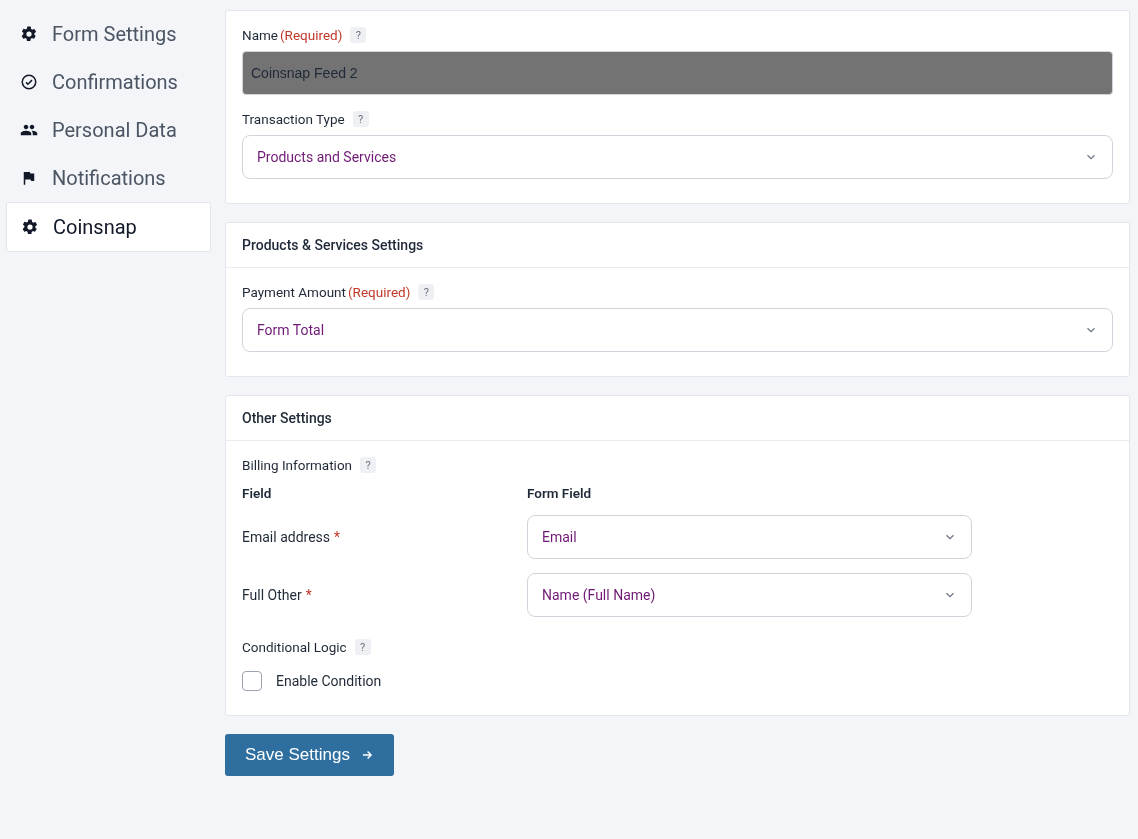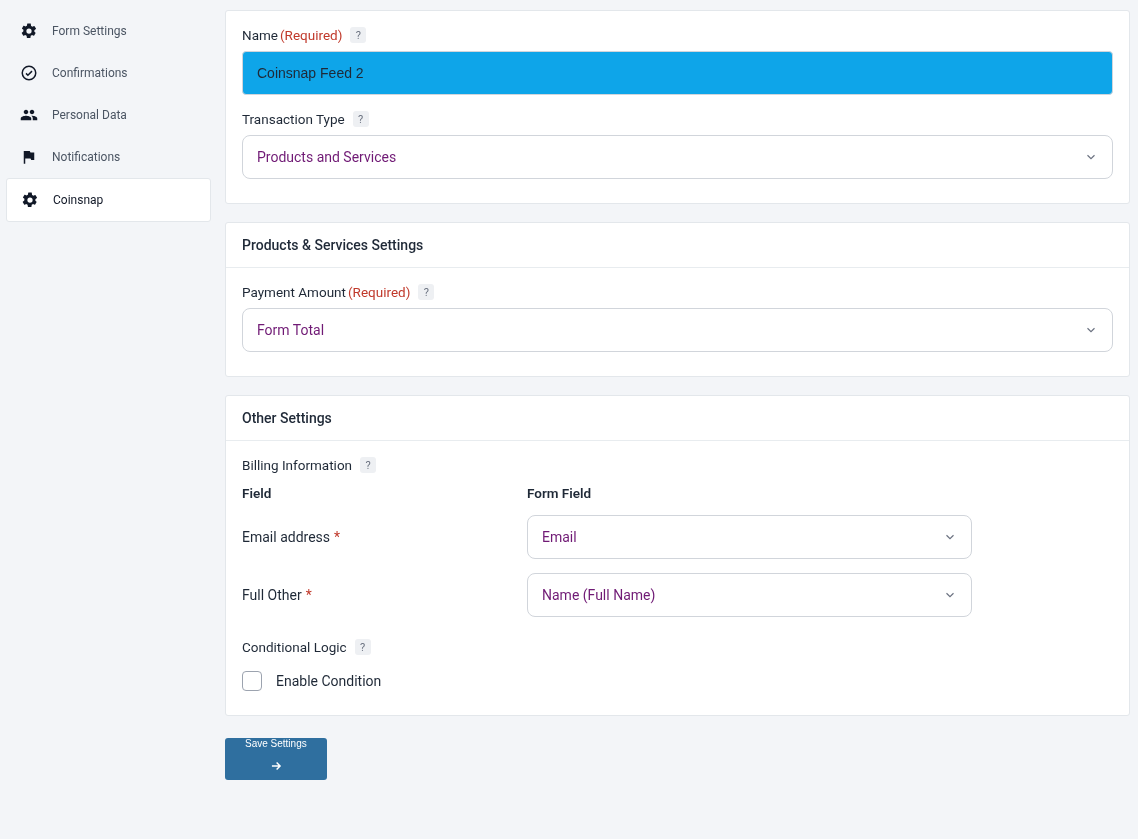--- a/index.html
+++ b/index.html
@@ -35,21 +35,21 @@
   }
   .sidebar-item .icon {
     width: 18px;
     height: 18px;
     display: flex;
     align-items: center;
     justify-content: center;
     color: #111827;
   }
   .sidebar-item svg { width: 18px; height: 18px; }
-  .sidebar-label { font-size: 12px; }
+  .sidebar-label { font-size: 20px; }
   .main { flex: 1; max-width: 905px; }
   .panel {
     background: #fff;
     border: 1px solid #e3e7eb;
     border-radius: 3px;
     margin-bottom: 18px;
   }
   .panel-header {
     padding: 14px 16px;
     border-bottom: 1px solid #e8ecef;
@@ -79,24 +79,24 @@
     align-items: center;
     justify-content: center;
     margin-left: 8px;
     cursor: pointer;
   }
   .text-input {
     width: 100%;
     height: 44px;
     border: 1px solid #d1d5db;
     border-radius: 4px;
-    padding: 0 14px;
+    padding: 0 8px;
     font-size: 14px;
     color: #1f2937;
-    background: #0ea5e9;
+    background: #737373;
   }
   .select-box {
     width: 100%;
     height: 44px;
     border: 1px solid #d1d5db;
     border-radius: 8px;
     padding: 0 14px;
     font-size: 14px;
     color: #701a75;
     background: #fff;
@@ -134,26 +134,25 @@
     background: #fff;
     cursor: pointer;
   }
   .save-btn {
     background: #2f6f9f;
     color: #fff;
     border: none;
     height: 42px;
     padding: 0 20px;
     border-radius: 3px;
-    font-size: 10px;
+    font-size: 17px;
     display: inline-flex;
     align-items: center;
     gap: 10px;
     cursor: pointer;
-    flex-direction: column;
   }
   .arrow-icon { width: 14px; height: 14px; }
   .cond-section { margin-top: 22px; }
 </style>
 </head>
 <body>
 
 <div class="page">
   <nav class="sidebar">
     <div class="sidebar-item">

